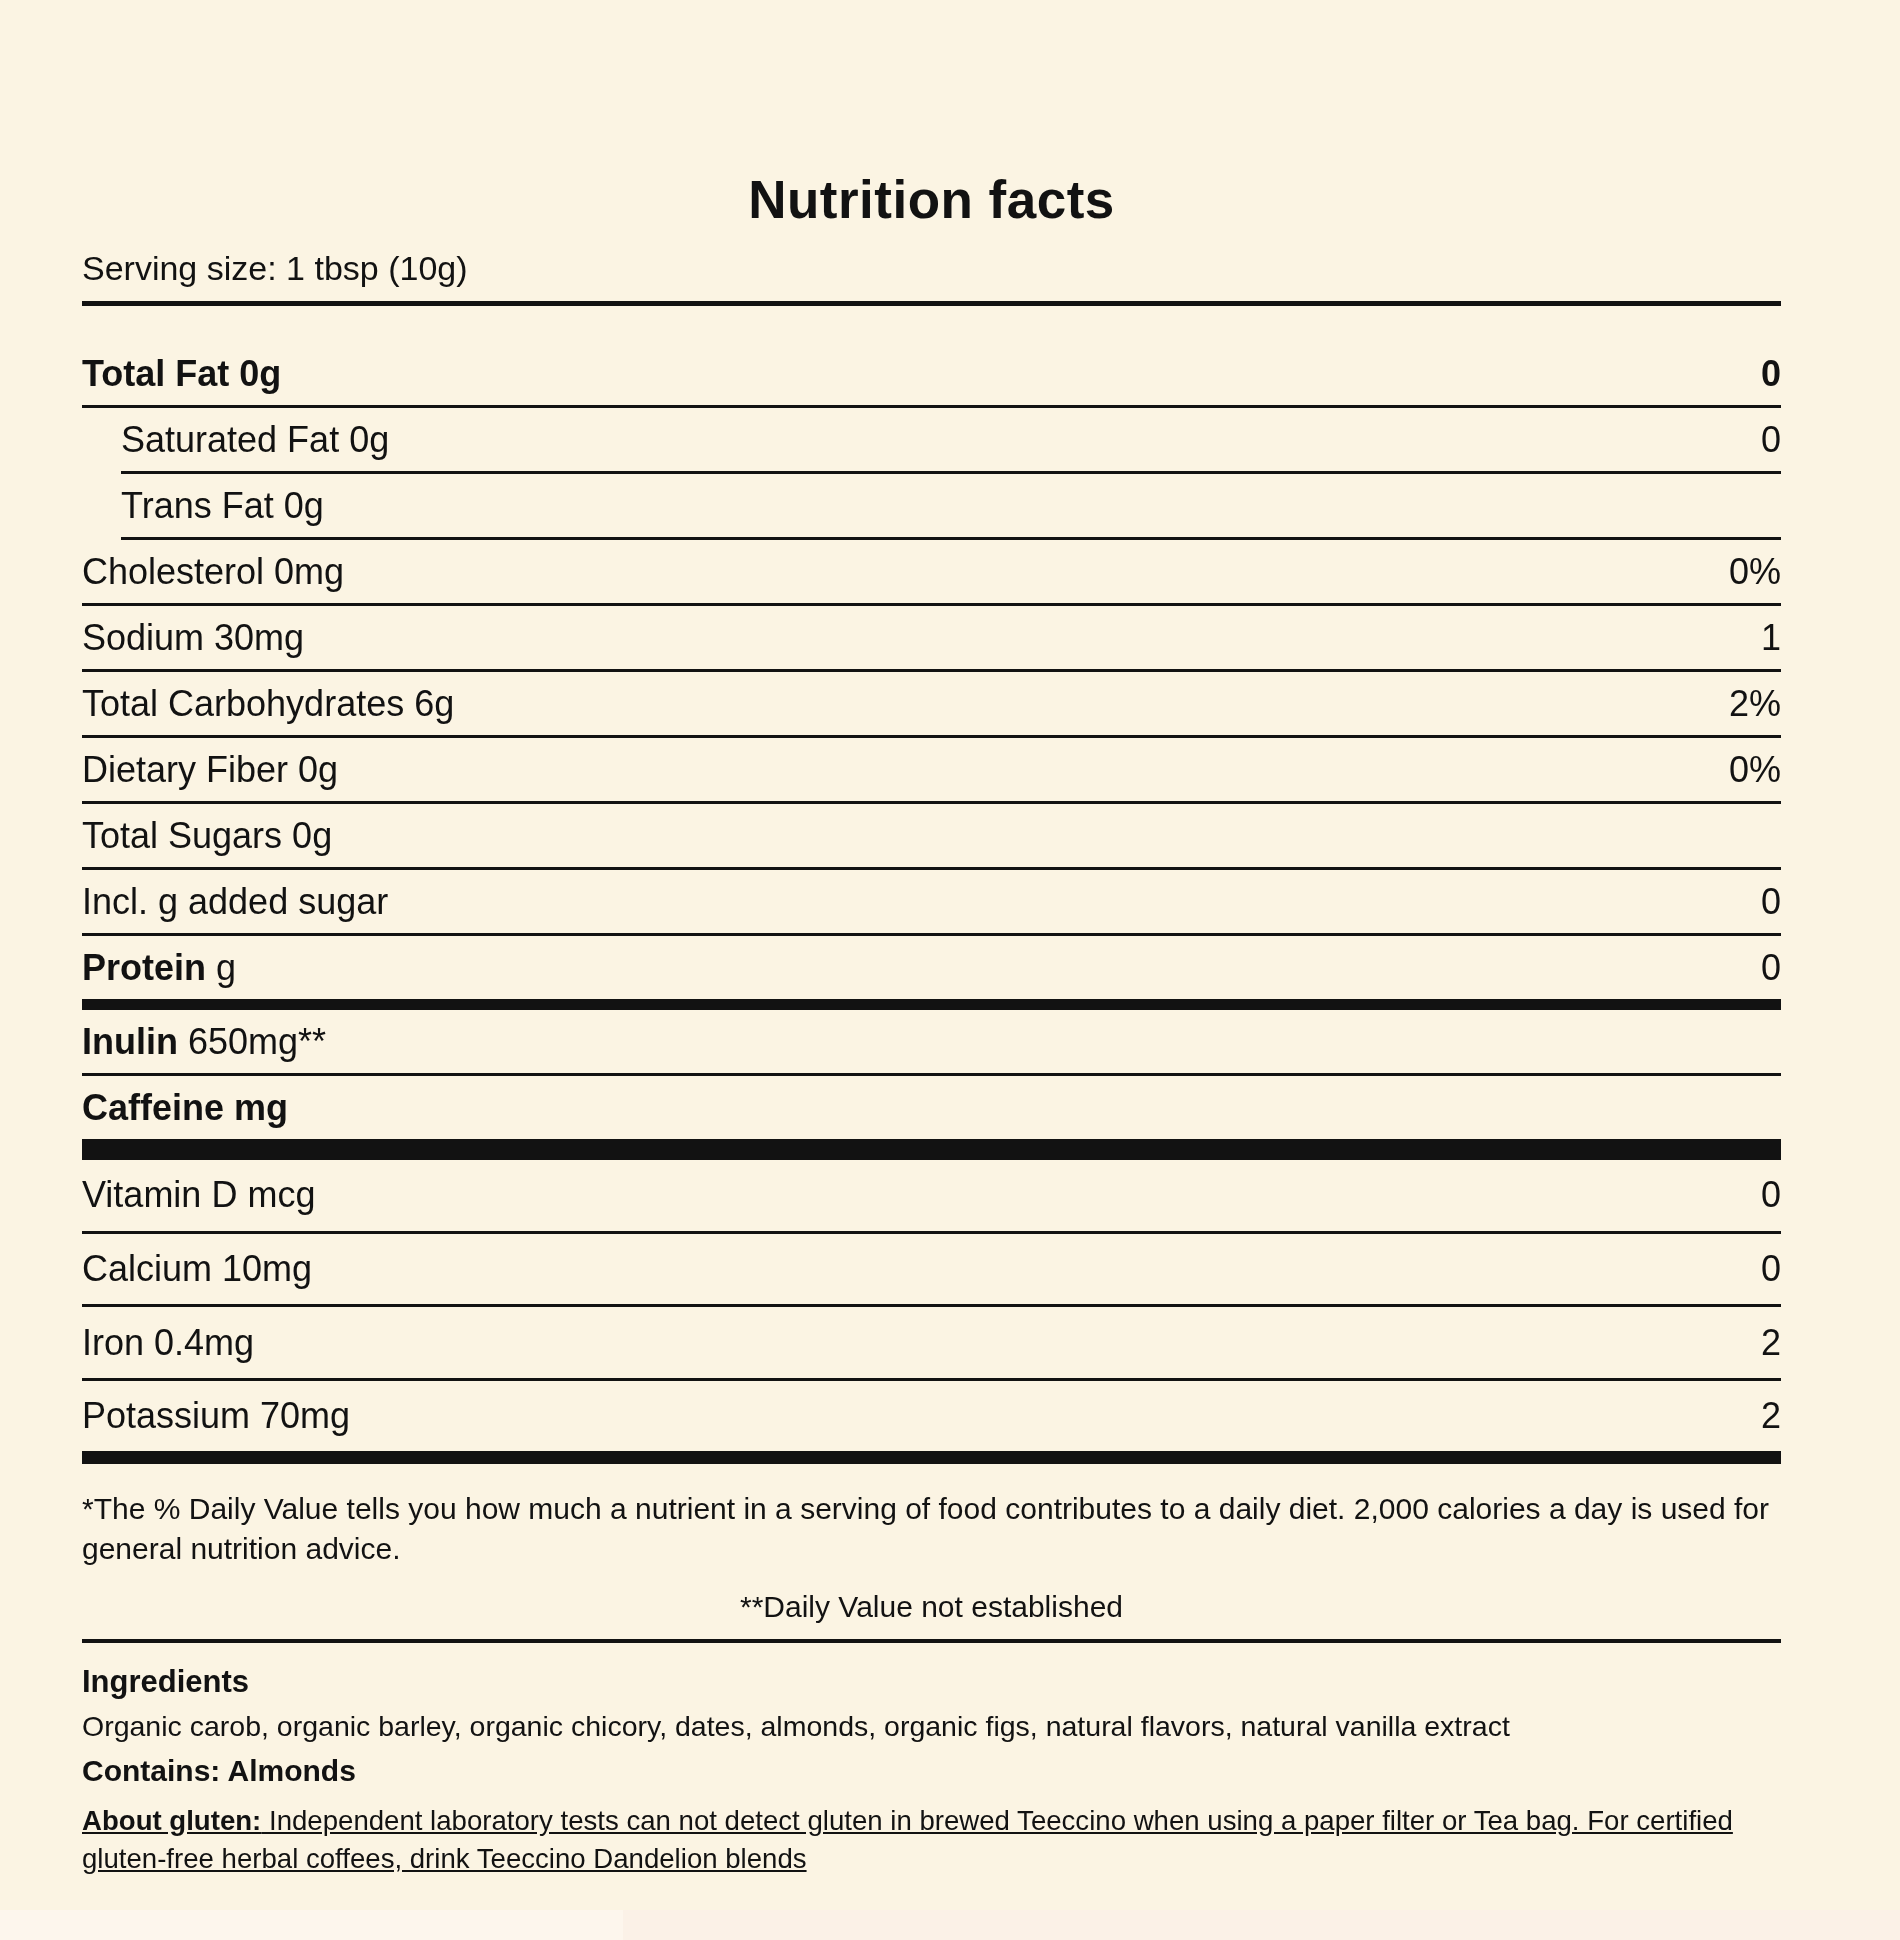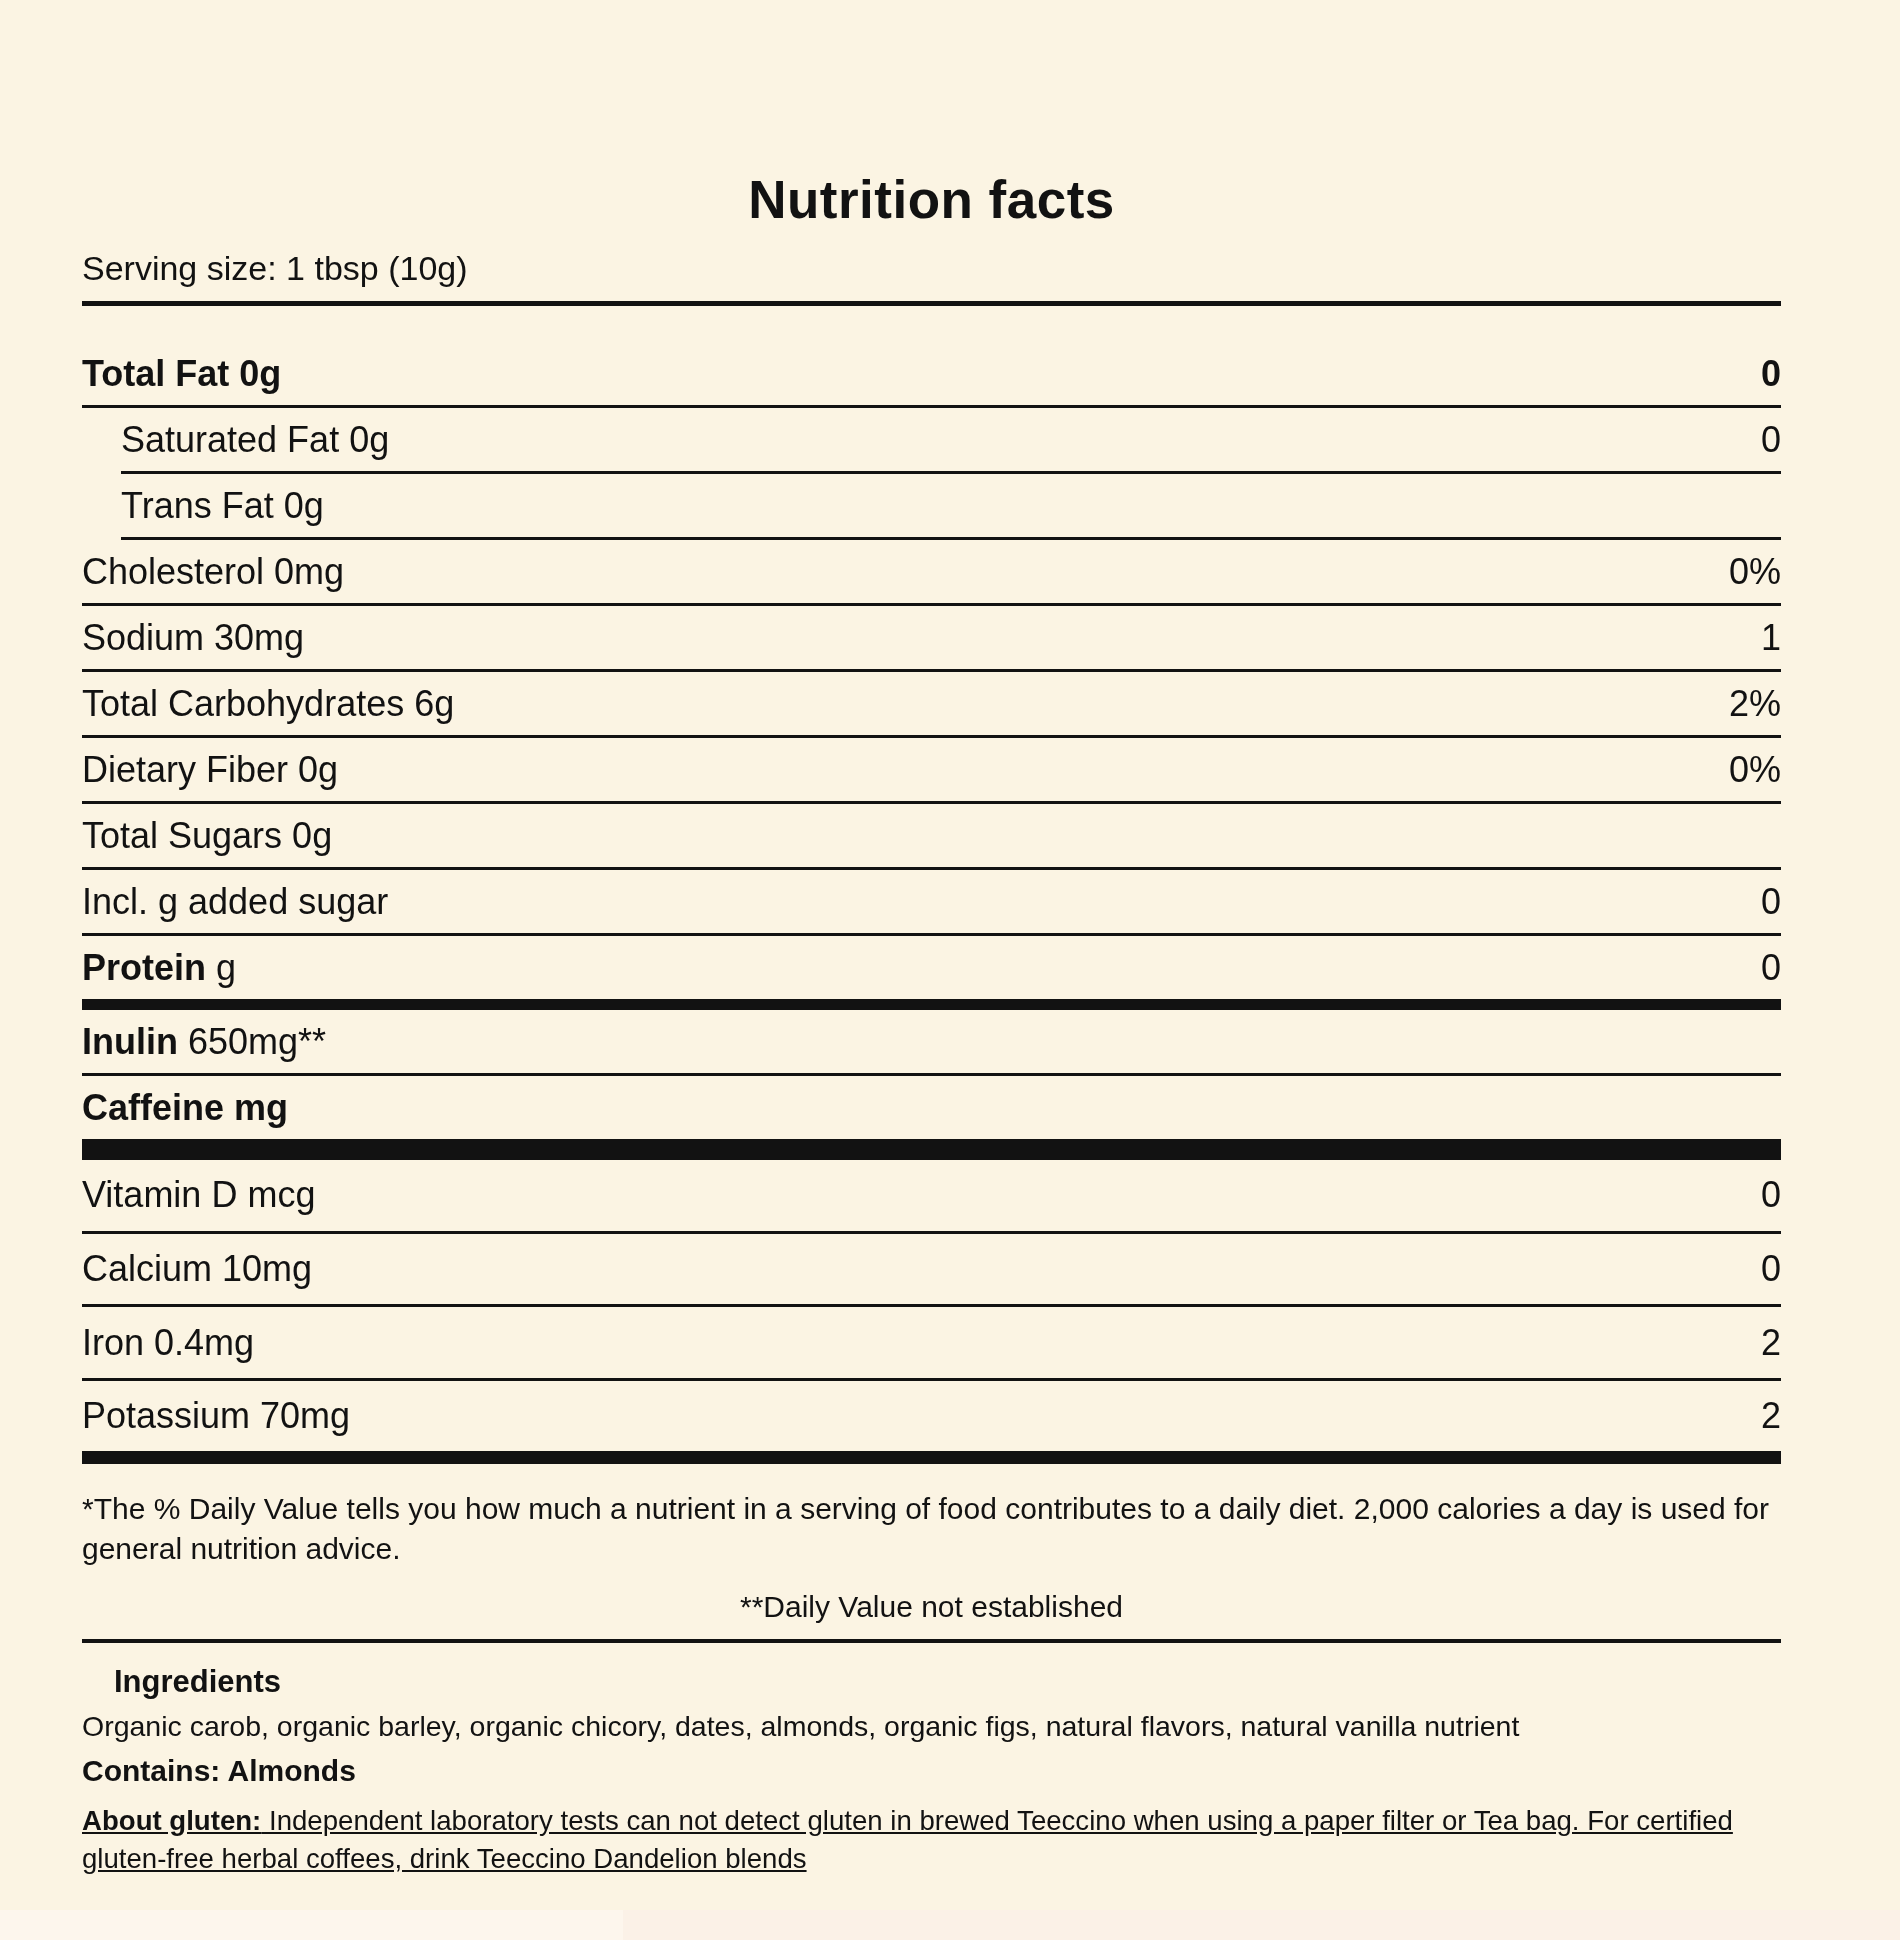--- a/index.html
+++ b/index.html
@@ -65,21 +65,20 @@
   .footnote2 {
     font-size: 30px;
     margin-top: 21px;
     text-align: center;
   }
   .rule-mid { margin-top: 15px; height: 4.8px; background: #121212; }
   .ing-head {
     font-size: 31px;
     font-weight: 700;
     margin-top: 21px;
-    margin-left: 32px;
   }
   .ing-text {
     font-size: 28.5px;
     margin-top: 9.5px;
   }
   .contains {
     font-size: 30px;
     font-weight: 700;
     margin-top: 11.4px;
   }
@@ -198,21 +197,21 @@
   </div>
 
   <div class="footnote">*The % Daily Value tells you how much a nutrient in a serving of food contributes to a daily diet. 2,000 calories a day is used for general nutrition advice.</div>
 
   <div class="footnote2">**Daily Value not established</div>
 
   <div class="rule-mid"></div>
 
   <div class="ing-head">Ingredients</div>
 
-  <div class="ing-text">Organic carob, organic barley, organic chicory, dates, almonds, organic figs, natural flavors, natural vanilla nutrient</div>
+  <div class="ing-text">Organic carob, organic barley, organic chicory, dates, almonds, organic figs, natural flavors, natural vanilla extract</div>
 
   <div class="contains">Contains: Almonds</div>
 
   <div class="gluten"><span class="b">About gluten:</span><span> Independent laboratory tests can not detect gluten in brewed Teeccino when using a paper filter or Tea bag. For certified gluten-free herbal coffees, drink Teeccino Dandelion blends</span></div>
 
 </div>
 
 <div class="bottom-strip"></div>
 <div class="bottom-strip-left"></div>
 

